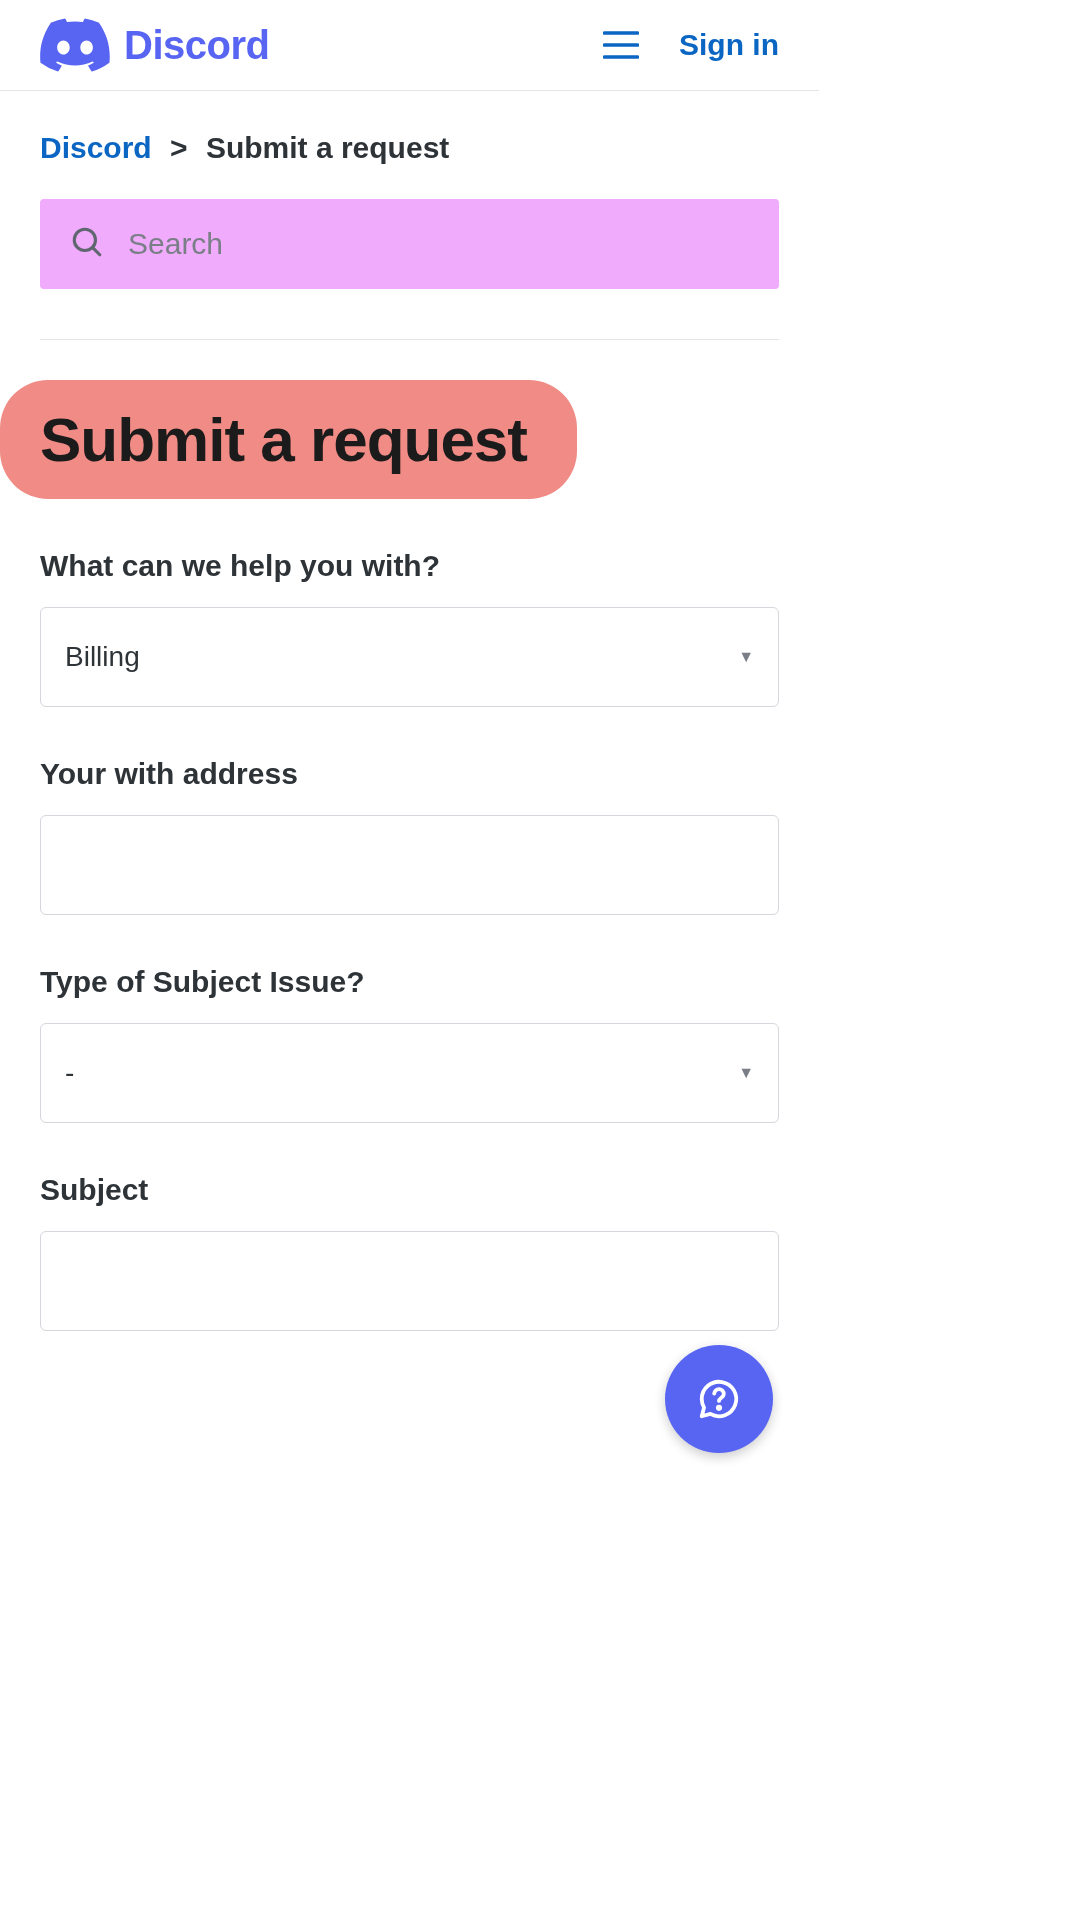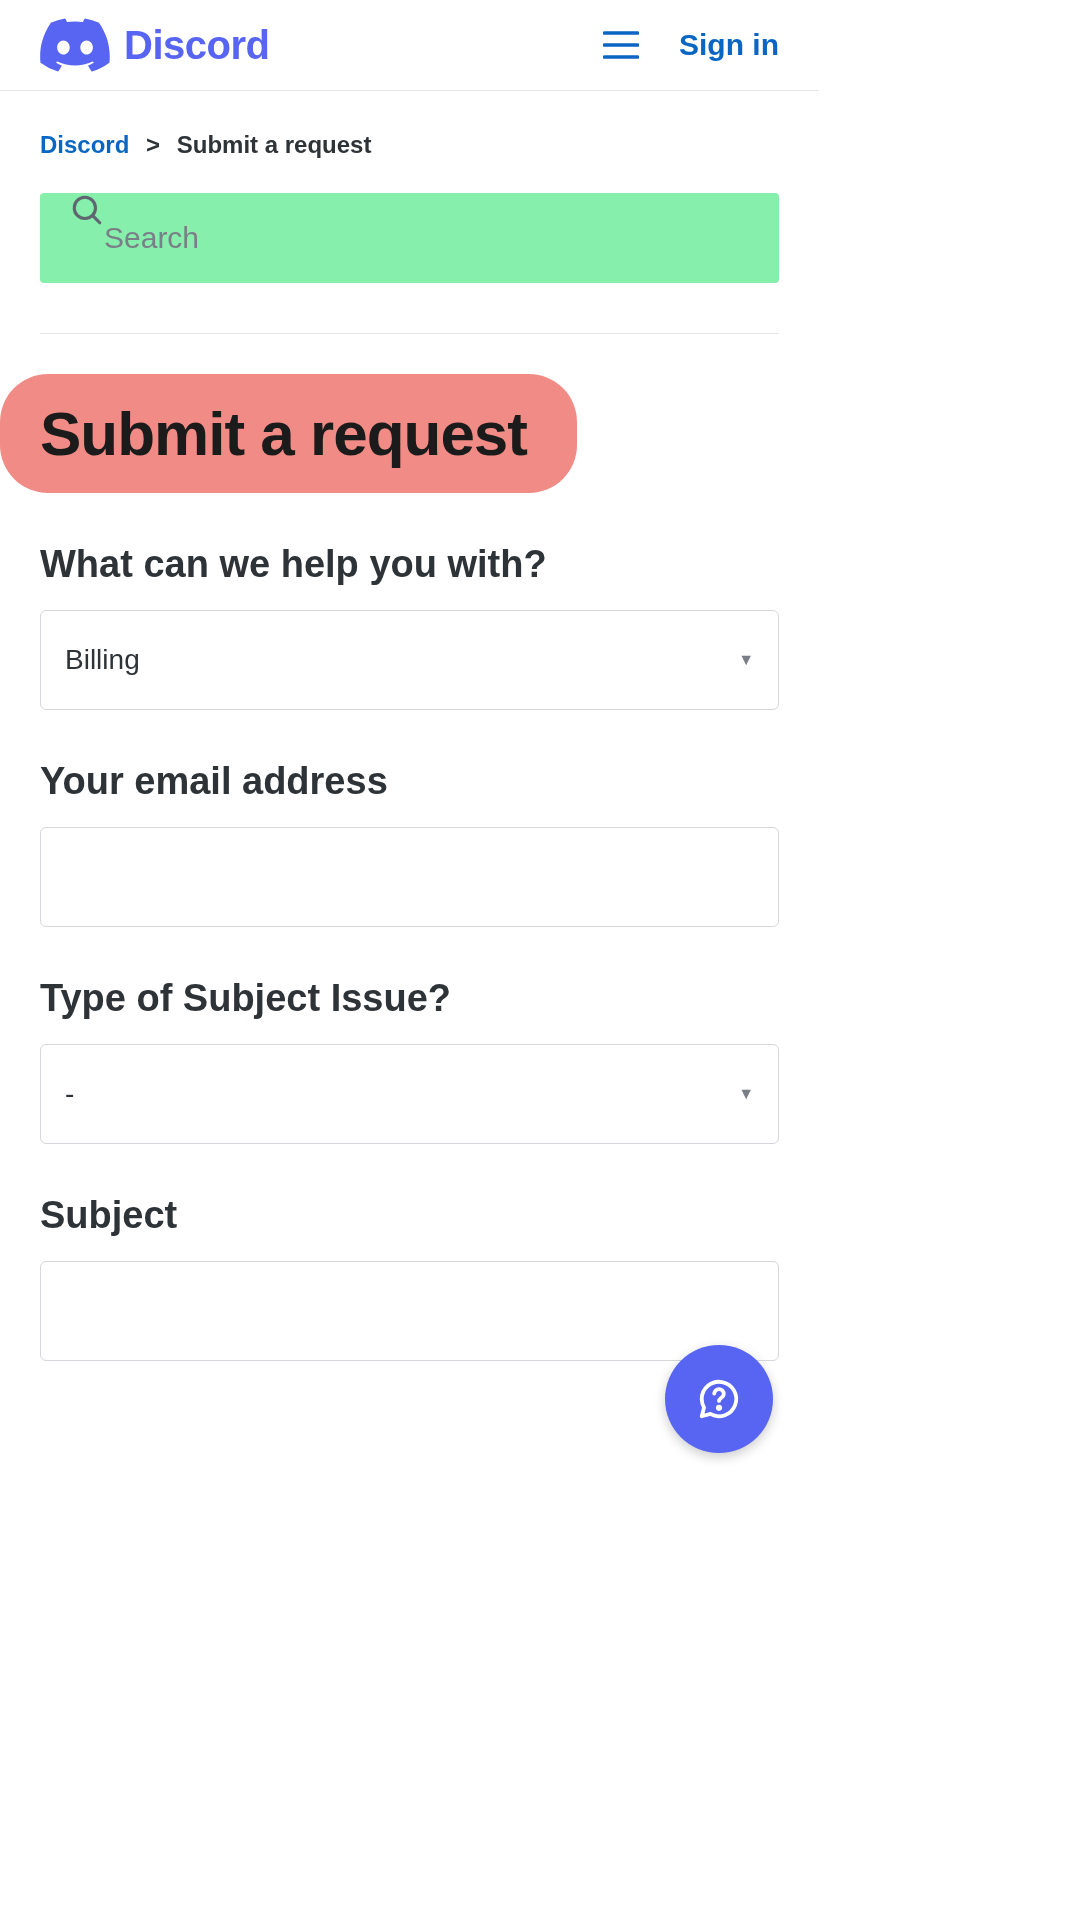--- a/index.html
+++ b/index.html
@@ -37,39 +37,41 @@
   .signin {
     color: #0a66c2;
     font-size: 30px;
     font-weight: 600;
     cursor: pointer;
   }
   .content {
     padding: 40px 40px 0 40px;
   }
   .breadcrumb {
-    font-size: 24px;
+    font-size: 30px;
     font-weight: 600;
     color: #2e3338;
     margin-bottom: 34px;
   }
   .breadcrumb .bc-root {
     color: #0a66c2;
     cursor: pointer;
   }
   .breadcrumb .bc-sep {
     color: #2e3338;
     margin: 0 10px;
   }
   .searchbar {
-    background: #86efac;
+    background: #f0abfc;
     border-radius: 4px;
     height: 90px;
     display: flex;
+    align-items: center;
     padding: 0 30px;
+    gap: 24px;
     margin-bottom: 50px;
   }
   .searchbar input {
     border: none;
     background: transparent;
     font-size: 30px;
     color: #4f5660;
     outline: none;
     width: 100%;
   }
@@ -90,21 +92,21 @@
   .highlight-heading h1 {
     font-size: 62px;
     font-weight: 700;
     color: #1b1b1b;
     letter-spacing: -1px;
   }
   .field {
     margin-bottom: 50px;
   }
   .field-label {
-    font-size: 38px;
+    font-size: 30px;
     font-weight: 600;
     color: #2e3338;
     margin-bottom: 24px;
   }
   .select-box, .text-input {
     border: 1px solid #d4d7dc;
     border-radius: 6px;
     height: 100px;
     width: 100%;
     display: flex;
@@ -197,21 +199,21 @@
 
   <div class="field">
     <div class="field-label">What can we help you with?</div>
     <div class="select-box">
       <span>Billing</span>
       <span class="caret">▼</span>
     </div>
   </div>
 
   <div class="field">
-    <div class="field-label">Your email address</div>
+    <div class="field-label">Your with address</div>
     <div class="text-input">
       <input type="text" value="" style="">
     </div>
   </div>
 
   <div class="field">
     <div class="field-label">Type of Subject Issue?</div>
     <div class="select-box">
       <span>-</span>
       <span class="caret">▼</span>

